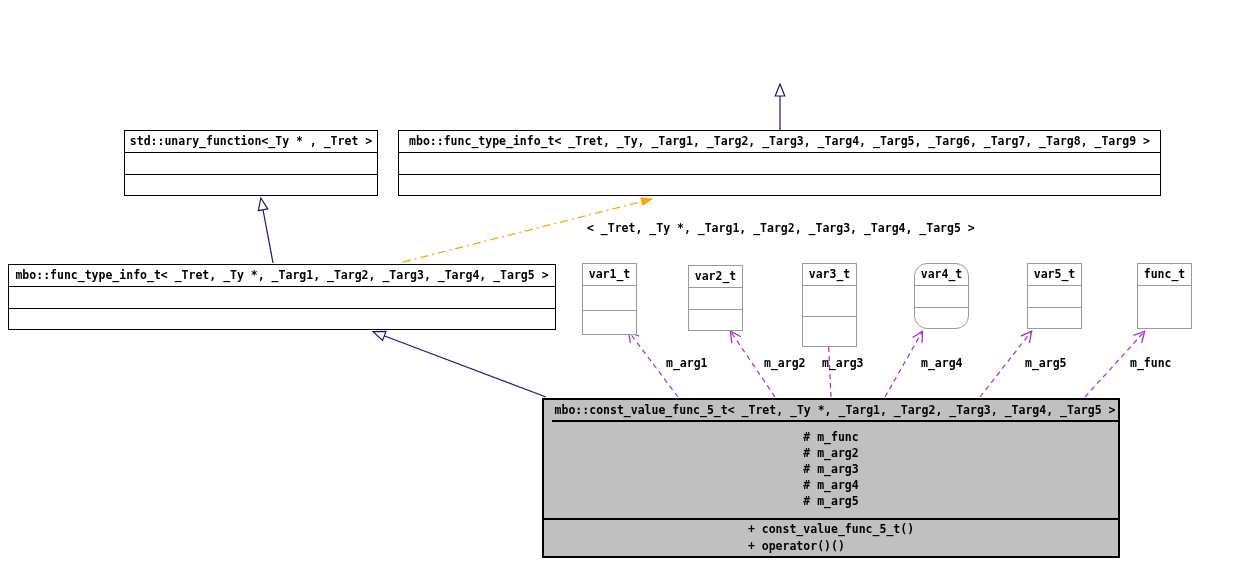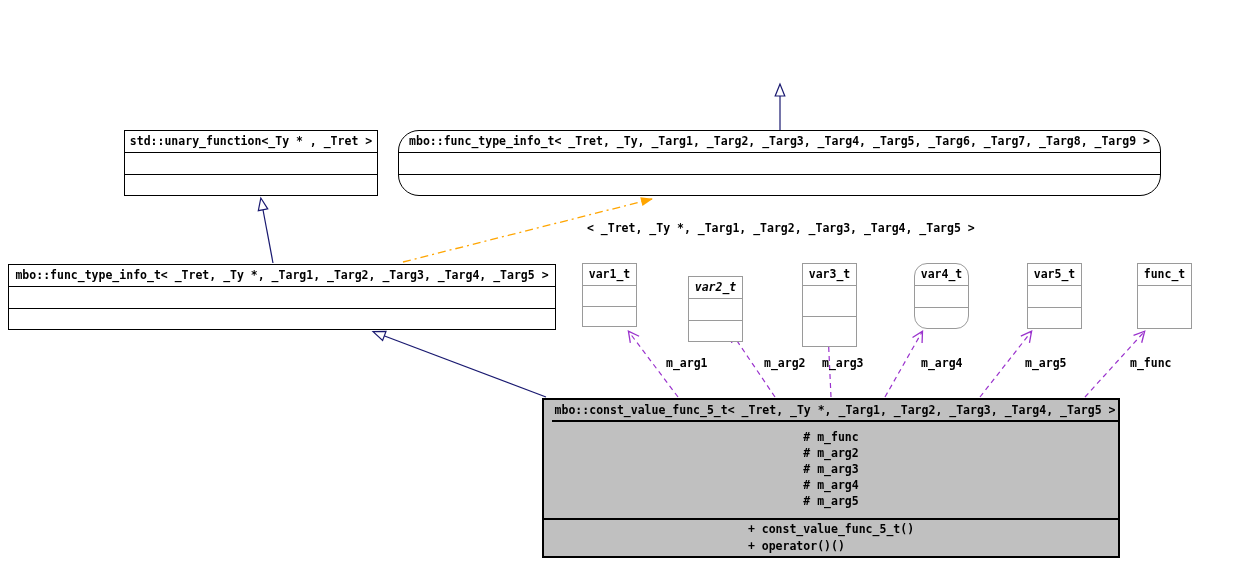--- a/index.html
+++ b/index.html
@@ -62,40 +62,40 @@
     <line x1="1085" y1="397" x2="1144" y2="332" stroke="#9a32cd" stroke-width="1.2" stroke-dasharray="5 4" marker-end="url(#mOpen)"></line>
   </svg>
 
 
   <div class="uml-box" style="left:124px;top:130px;width:254px;height:66px;">
     <div class="title">std::unary_function&lt;_Ty * , _Tret &gt;</div>
     <div class="comp"></div>
     <div class="comp"></div>
   </div>
 
-  <div class="uml-box" style="left:398px;top:130px;width:763px;height:66px;border-radius:21px;">
+  <div class="uml-box" style="left:398px;top:130px;width:763px;height:66px;">
     <div class="title">mbo::func_type_info_t&lt; _Tret, _Ty, _Targ1, _Targ2, _Targ3, _Targ4, _Targ5, _Targ6, _Targ7, _Targ8, _Targ9 &gt;</div>
     <div class="comp"></div>
     <div class="comp"></div>
   </div>
 
   <div class="edge-label" style="left:587px;top:221px;">&lt; _Tret, _Ty *, _Targ1, _Targ2, _Targ3, _Targ4, _Targ5 &gt;</div>
 
   <div class="uml-box" style="left:8px;top:264px;width:548px;height:66px;">
     <div class="title">mbo::func_type_info_t&lt; _Tret, _Ty *, _Targ1, _Targ2, _Targ3, _Targ4, _Targ5 &gt;</div>
     <div class="comp"></div>
     <div class="comp"></div>
   </div>
 
-  <div class="uml-box ref" style="left:582px;top:263px;width:55px;height:64px;">
+  <div class="uml-box ref" style="left:582px;top:263px;width:55px;height:72px;">
     <div class="title">var1_t</div>
     <div class="comp"></div>
     <div class="comp"></div>
   </div>
-  <div class="uml-box ref" style="left:688px;top:276px;width:55px;height:66px;font-style:italic;">
+  <div class="uml-box ref" style="left:688px;top:265px;width:55px;height:66px;">
     <div class="title">var2_t</div>
     <div class="comp"></div>
     <div class="comp"></div>
   </div>
   <div class="uml-box ref" style="left:802px;top:263px;width:55px;height:84px;">
     <div class="title">var3_t</div>
     <div class="comp"></div>
     <div class="comp"></div>
   </div>
   <div class="uml-box ref" style="left:914px;top:263px;width:55px;height:66px;border-radius:13px;">

